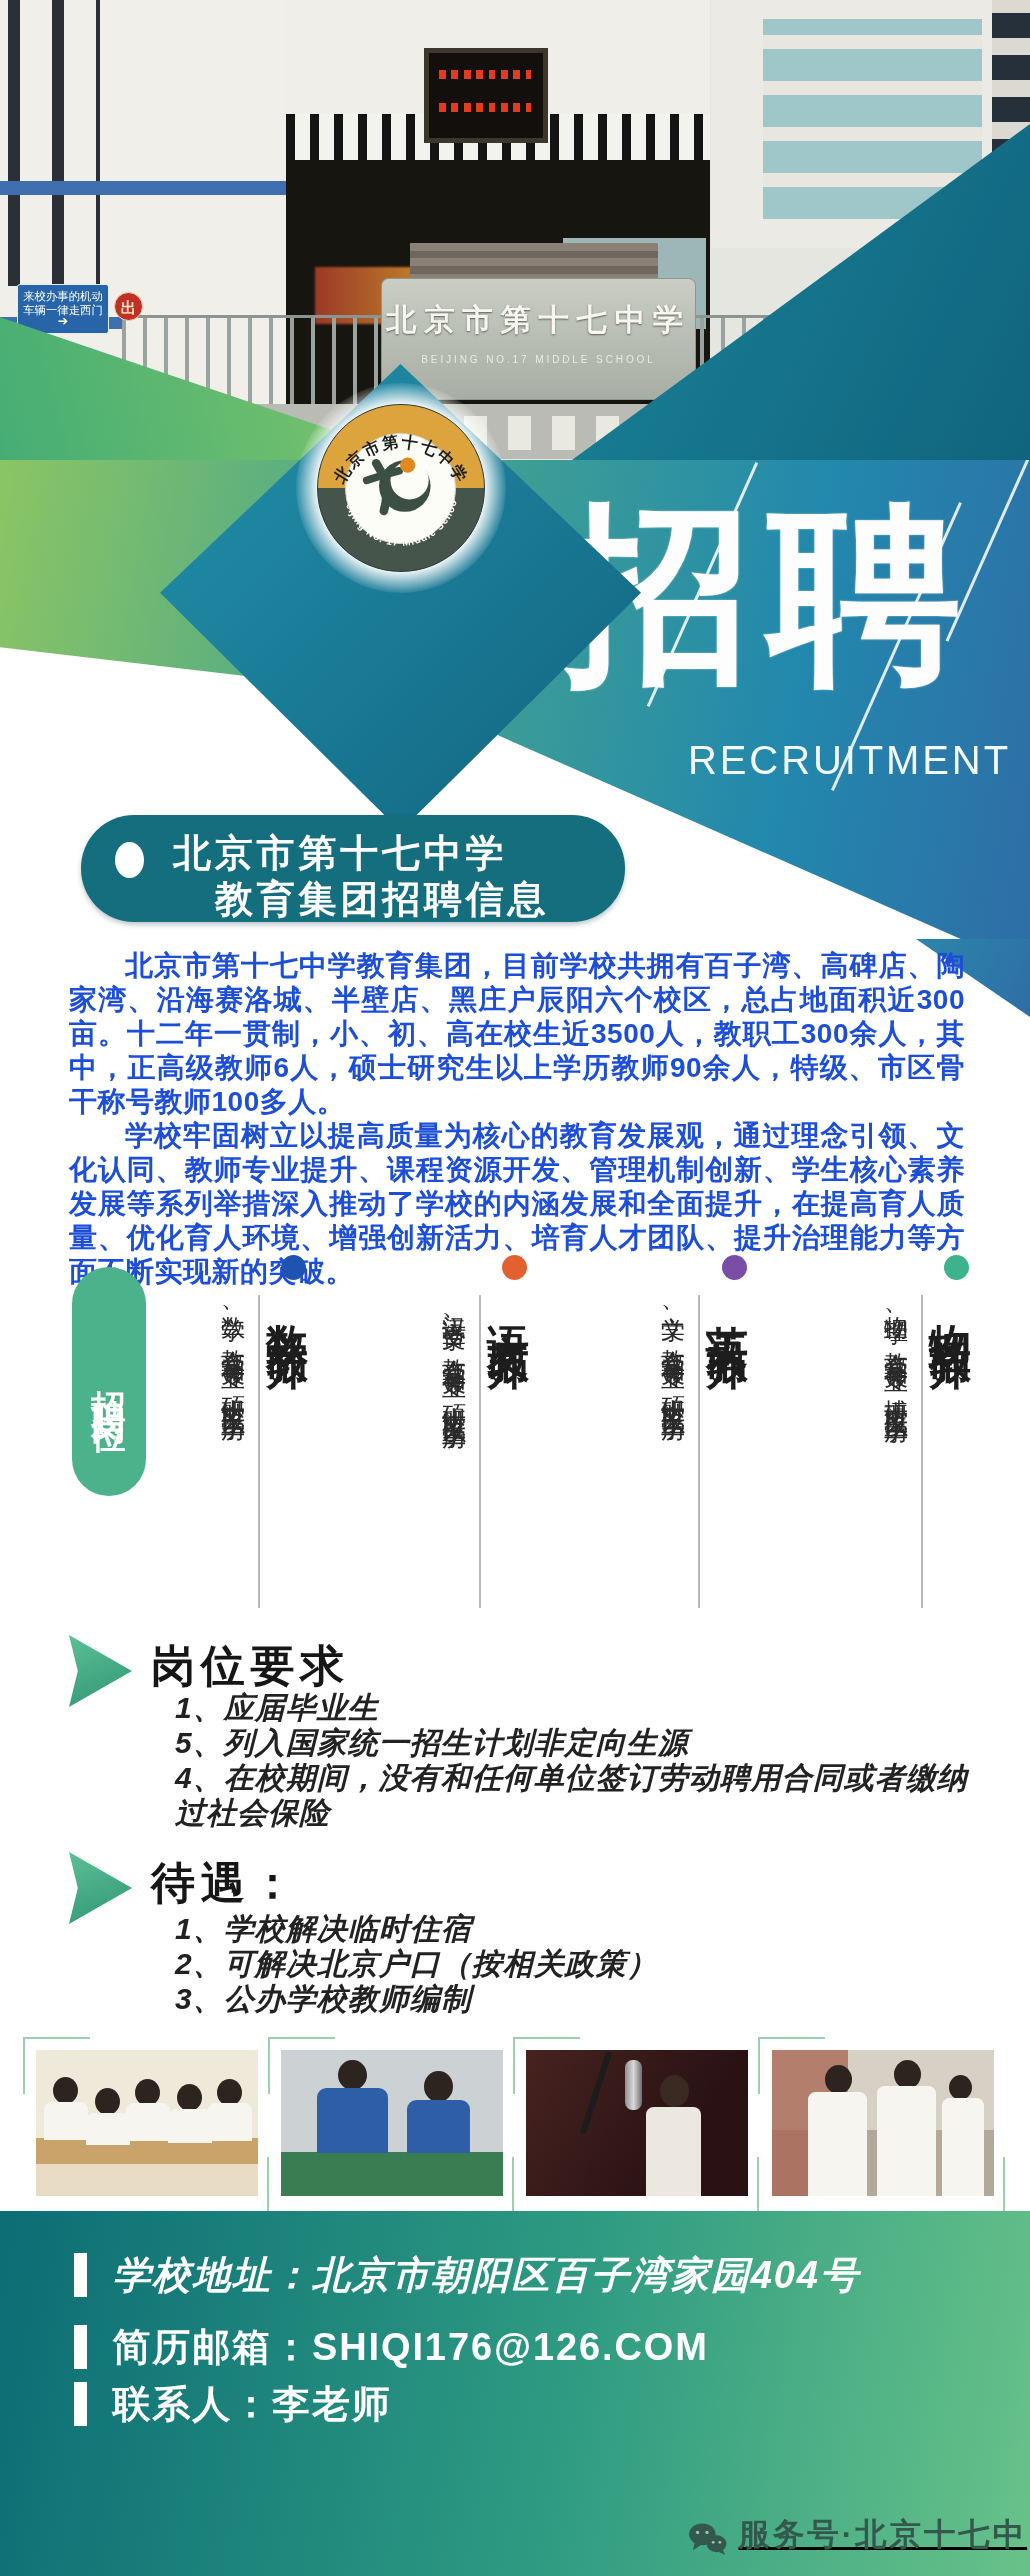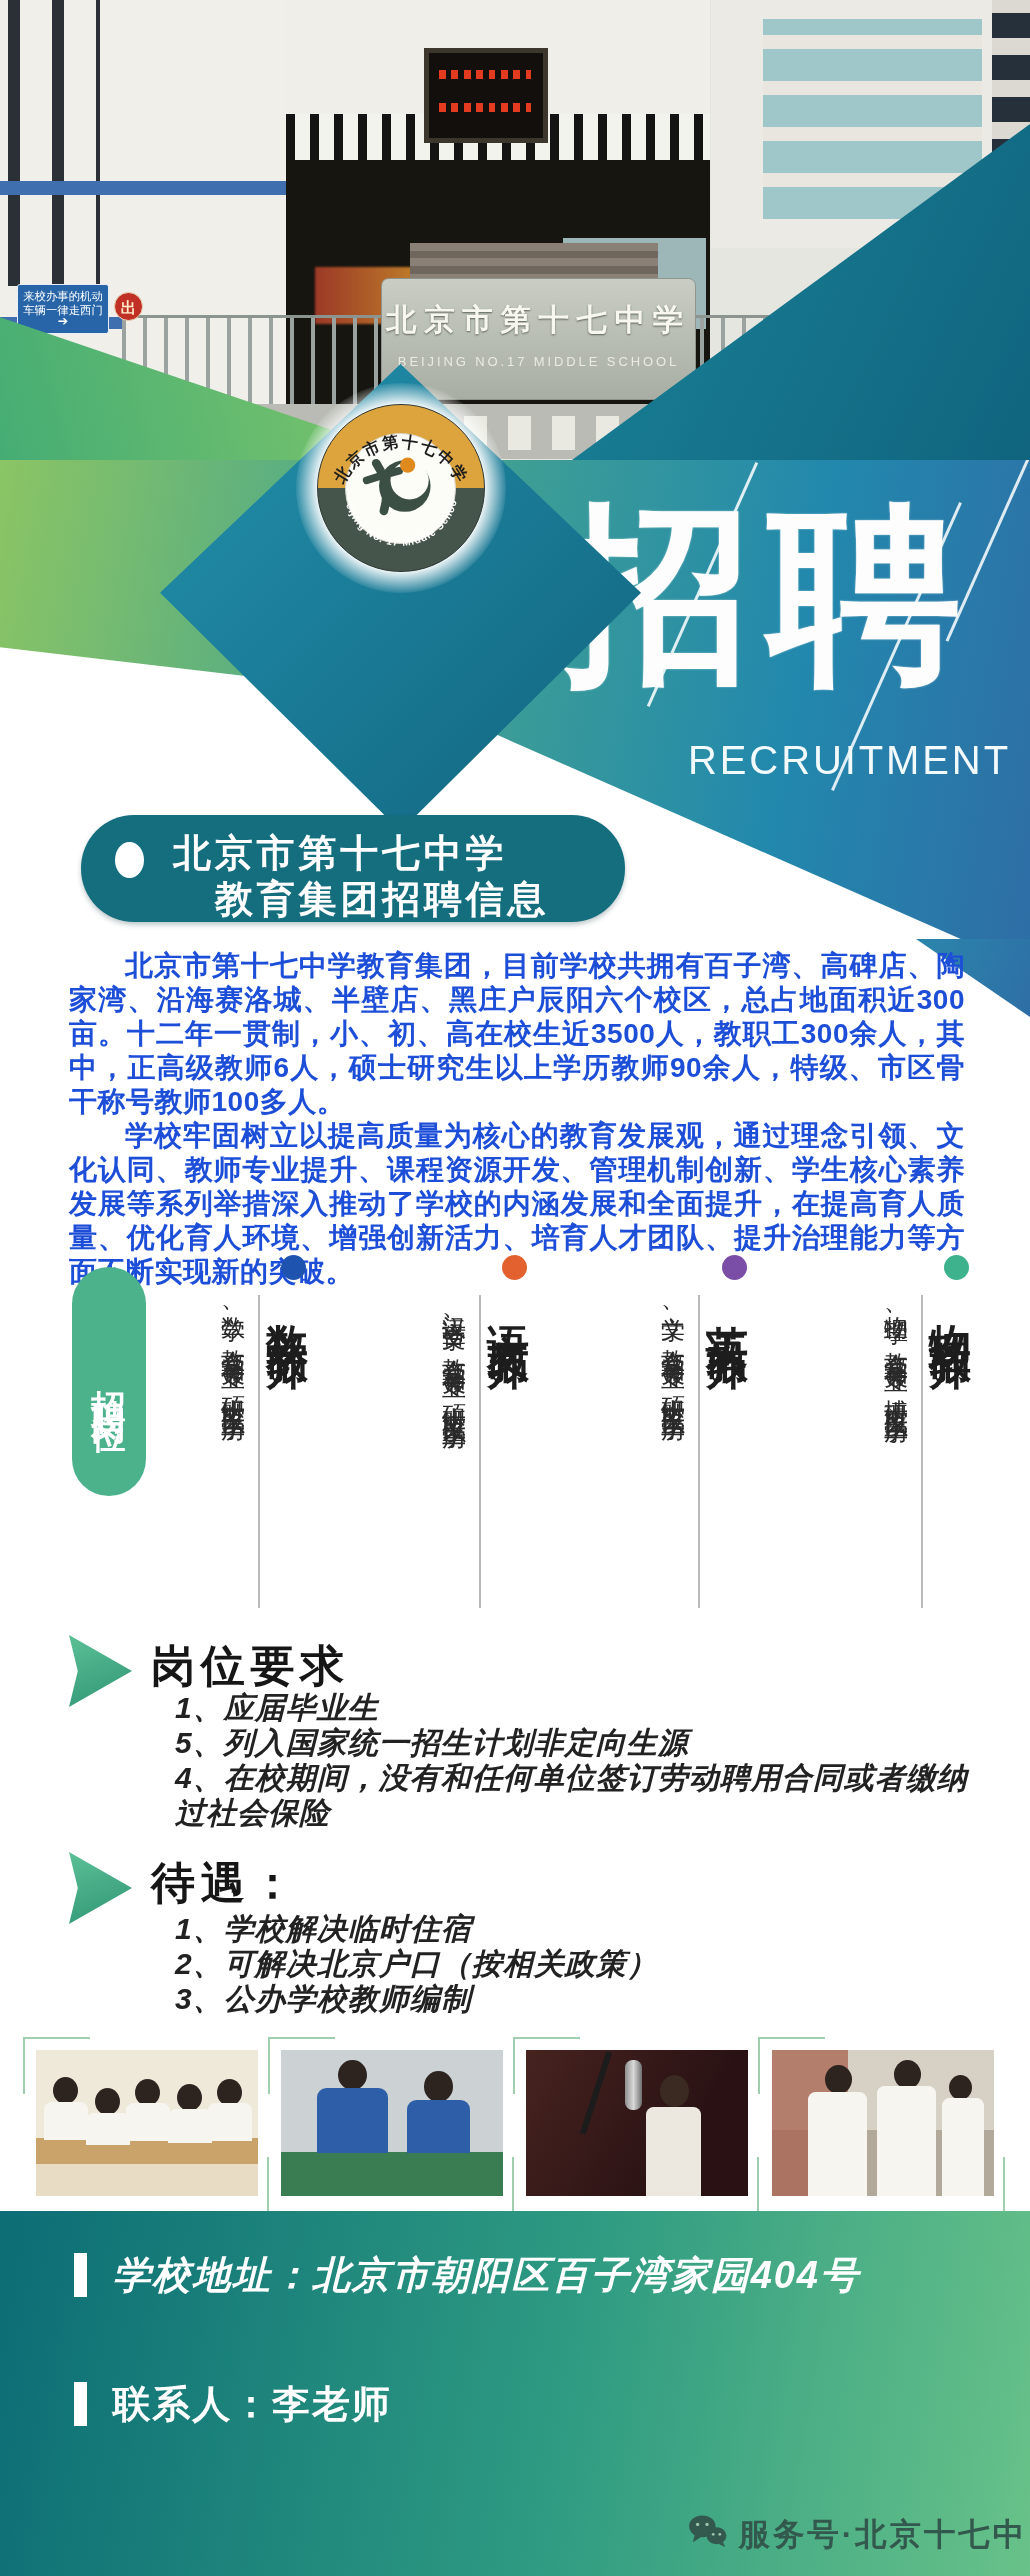--- a/index.html
+++ b/index.html
@@ -24,21 +24,21 @@
   .led{left:424px;top:48px;width:124px;height:95px;background:#120f0c;border:5.7px solid #3c362c;}
   .ledrow{position:absolute;left:9.5px;width:92px;height:8.6px;background:repeating-linear-gradient(90deg,#e23b1f 0 6.7px,transparent 6.7px 12.4px);filter:blur(0.6px);}
   .stairs{left:410px;top:243px;width:248px;height:74px;background:repeating-linear-gradient(180deg,#8a8076 0 7.6px,#6f675e 7.6px 15.3px);}
   .fence{top:315px;height:92px;background:repeating-linear-gradient(90deg,#9aa39f 0 3.8px,transparent 3.8px 21px);border-top:3.8px solid #8b948f;}
   .fence.fl{left:122px;width:259px;}
   .fence.fr{left:658px;width:315px;}
   .road{left:0;top:404px;width:1030px;height:55px;background:#b9bbb4;}
   .crosswalk{left:420px;top:416px;width:248px;height:34px;background:repeating-linear-gradient(90deg,#e9e9e1 0 23px,rgba(0,0,0,0) 23px 44px);}
   .monument{left:381px;top:278px;width:315px;height:122px;border-radius:7.6px;background:linear-gradient(180deg,#c9cdc4,#a8aea4);border:1px solid #8f958c;text-align:center;padding-top:21px;}
   .monument .cn{font-size:30.5px;font-weight:700;color:#f7f7ef;letter-spacing:7.6px;text-shadow:0 1px 1.9px #5c6158;}
-  .monument .en{margin-top:13.4px;font-size:13px;color:#eaeae2;letter-spacing:2.9px;}
+  .monument .en{margin-top:13.4px;font-size:10px;color:#eaeae2;letter-spacing:2.9px;}
   .gatesign{left:17px;top:284px;width:92px;height:50px;background:#2765a8;border:1.9px solid #e8eef5;border-radius:2.9px;color:#fff;font-size:11.4px;line-height:14.3px;text-align:center;padding-top:3.8px;}
   .gatesign .arrow{display:block;font-size:12.4px;line-height:9.5px;}
   .exitbadge{left:114px;top:292px;width:29px;height:29px;border-radius:50%;background:#c03024;color:#ffe9c9;font-size:15.3px;font-weight:700;text-align:center;line-height:29px;border:1.9px solid #e8d9b8;}
 
   
   .wedge-left{left:0;top:286px;width:420px;height:174px;background:linear-gradient(75deg,#45ad74,#82c76a);clip-path:polygon(0 18%,100% 100%,0 100%);}
   .wedge-right{left:572px;top:124px;width:458px;height:336px;background:linear-gradient(115deg,#1a8398,#10647e);clip-path:polygon(100% 0,100% 100%,0 100%);}
 
   
   #banner-sec{left:0;top:460px;width:1030px;height:480px;background:linear-gradient(100deg,#8bc564 0%,#46a58d 38%,#2288ad 75%,#2e6ea6 100%);overflow:hidden;}
@@ -112,21 +112,21 @@
   .micstand{position:absolute;left:67px;top:0;width:5.7px;height:86px;background:#1c1c1c;transform:rotate(18deg);}
   .ph-out{width:100%;height:100%;background:linear-gradient(180deg,#d7d1c5 0 55%,#b3a99a 55%);}
   .brick{position:absolute;left:0;top:0;width:76px;height:100%;background:#a8614f;opacity:.75;}
 
   
   #contact{left:0;top:2211px;width:1030px;height:365px;background:linear-gradient(100deg,#0c6d75 0%,#2f9b82 55%,#68c289 100%);}
   .c-row{position:absolute;left:74px;height:48px;display:flex;align-items:center;}
   .c-bar{width:13.4px;height:44px;background:#ffffff;margin-right:25px;}
   .c-label,.c-val{font-size:38px;font-weight:700;color:#ffffff;letter-spacing:1.9px;white-space:nowrap;}
   .cr1{top:40px;font-style:italic;} .cr2{top:112px;} .cr3{top:169px;} .cr4{top:226px;}
-  #footer-cap{position:absolute;left:687px;top:2514px;display:flex;align-items:flex-start;gap:9.5px;}
+  #footer-cap{position:absolute;left:687px;top:2514px;display:flex;align-items:flex-end;gap:9.5px;text-decoration:underline;}
   #footer-cap span{font-size:31.5px;font-weight:600;color:#33584d;letter-spacing:2.9px;}
 </style>
 </head>
 <body>
 
 <div id="poster">
 
   <div id="photo-sec" class="abs">
     <div class="abs bldg-left"></div>
     <div class="abs win-col"></div>
@@ -306,20 +306,25 @@
     </div>
   </div>
   <div class="bracket br-br" style="left:938px;top:2157px;"></div>
 
   <div id="contact" class="abs">
     <div class="c-row cr1">
       <div class="c-bar"></div>
       <span class="c-label">学校地址：</span>
       <span class="c-val">北京市朝阳区百子湾家园404号</span>
     </div>
+    <div class="c-row cr2">
+      <div class="c-bar"></div>
+      <span class="c-label">简历邮箱：</span>
+      <span class="c-val">SHIQI176@126.COM</span>
+    </div>
     <div class="c-row cr3">
       <div class="c-bar"></div>
       <span class="c-label">联系人：</span>
       <span class="c-val">李老师</span>
     </div>
   </div>
 
   <div id="footer-cap">
     <svg width="42" height="34" viewBox="0 0 44 36">
       <ellipse cx="16" cy="13" rx="14" ry="11.5" fill="#33584d"></ellipse>

